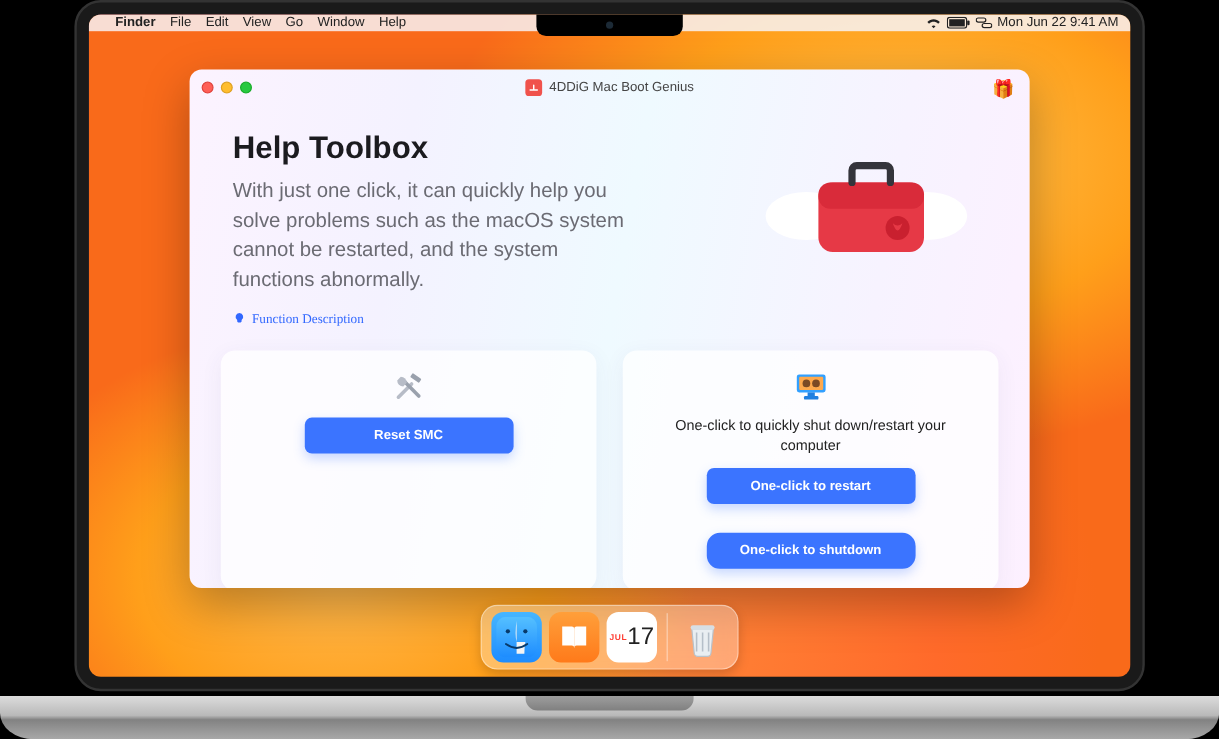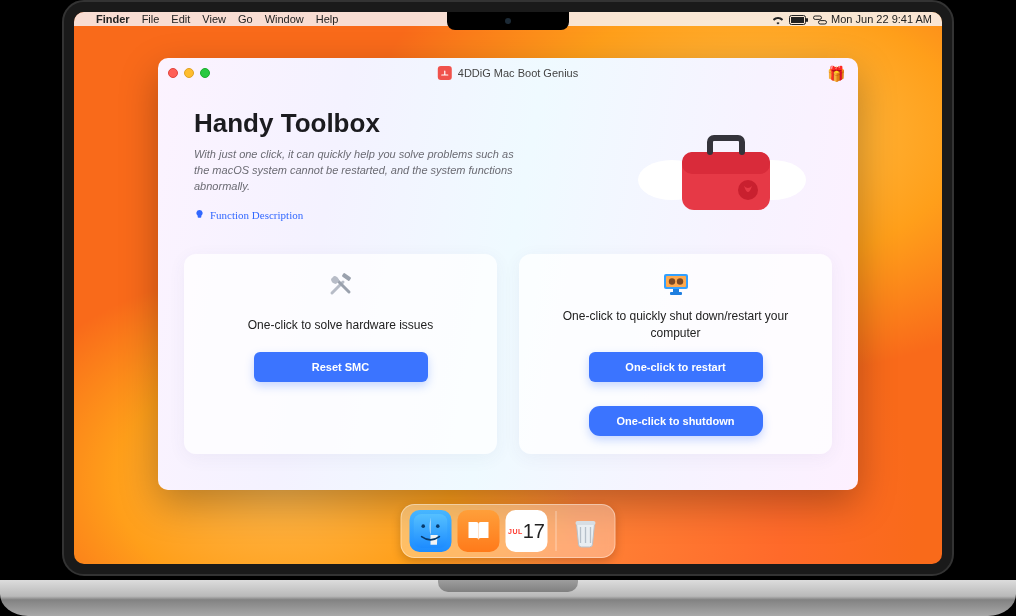--- a/index.html
+++ b/index.html
@@ -150,21 +150,21 @@
       background: #f0524c;
       display: inline-flex; align-items: center; justify-content: center;
     }
     .gift { position: absolute; right: 12px; top: 7px; font-size: 15px; }
 
     .hero {
       display: flex; padding: 20px 36px 6px 36px; gap: 10px; align-items: flex-start;
     }
     .hero-left { flex: 1; }
     .hero h1 { font-size: 26px; font-weight: 700; color: #1b1b1f; margin-bottom: 8px; }
-    .hero p { font-size: 11px; color: #6b6b73; line-height: 1.45; max-width: 330px; font-style: italic; }
+    .hero p { font-size: 17px; color: #6b6b73; line-height: 1.45; max-width: 330px; }
     .funclink { display: inline-flex; align-items: center; gap: 5px; margin-top: 14px; font-size: 11px; color: #3268ff; cursor: pointer; font-family: Liberation Serif, serif; }
     .funclink svg { width: 11px; height: 11px; fill: #3268ff; }
     .hero-art {
       width: 200px; height: 130px; position: relative;
       display: flex; align-items: center; justify-content: center;
     }
 
     .cards {
       display: flex; gap: 22px; padding: 10px 26px 24px 26px;
     }
@@ -246,21 +246,21 @@
                 <path d="M2 7h6M5 3v4" stroke="#fff" stroke-width="1.2" stroke-linecap="round"></path>
               </svg>
           </span>
           <span>4DDiG Mac Boot Genius</span>
         </div>
         <span class="gift">🎁</span>
       </div>
 
       <div class="hero">
         <div class="hero-left">
-          <h1>Handy Toolbox</h1>
+          <h1>Help Toolbox</h1>
           <p>With just one click, it can quickly help you solve problems such as the macOS system cannot be restarted, and the system functions abnormally.</p>
           <div class="funclink">
             <svg viewBox="0 0 24 24">
                 <path d="M12 2a7 7 0 00-4 12.7V17a2 2 0 002 2h4a2 2 0 002-2v-2.3A7 7 0 0012 2z"></path>
               </svg>
             <span>Function Description</span>
           </div>
         </div>
         <div class="hero-art">
           <svg width="180" height="130" viewBox="0 0 180 130">
@@ -282,21 +282,20 @@
       <div class="cards">
         <div class="card">
           <div class="card-icon">
             <svg width="28" height="26" viewBox="0 0 28 26">
               <path d="M5 21 L16 10" stroke="#b7bcc7" stroke-width="3" stroke-linecap="round"></path>
               <rect x="15" y="3" width="9" height="4" rx="1" transform="rotate(35 19.5 5)" fill="#9aa1ad"></rect>
               <path d="M22 20 L10 8" stroke="#9aa1ad" stroke-width="3" stroke-linecap="round"></path>
               <path d="M7 4 a5 5 0 015 5 l-3 3 a5 5 0 01-5-5z" fill="#b7bcc7"></path>
             </svg>
           </div>
-          <div class="card-title">One-click to solve hardware issues</div>
           <button class="btn">Reset SMC</button>
         </div>
 
         <div class="card">
           <div class="card-icon">
             <svg width="30" height="26" viewBox="0 0 30 26">
               <rect x="3" y="2" width="24" height="15" rx="2" fill="#32a0ff"></rect>
               <rect x="5" y="4" width="20" height="11" rx="1" fill="#ffa94d"></rect>
               <circle cx="11" cy="9.5" r="3.2" fill="#7d4a24"></circle>
               <circle cx="19" cy="9.5" r="3.2" fill="#7d4a24"></circle>

